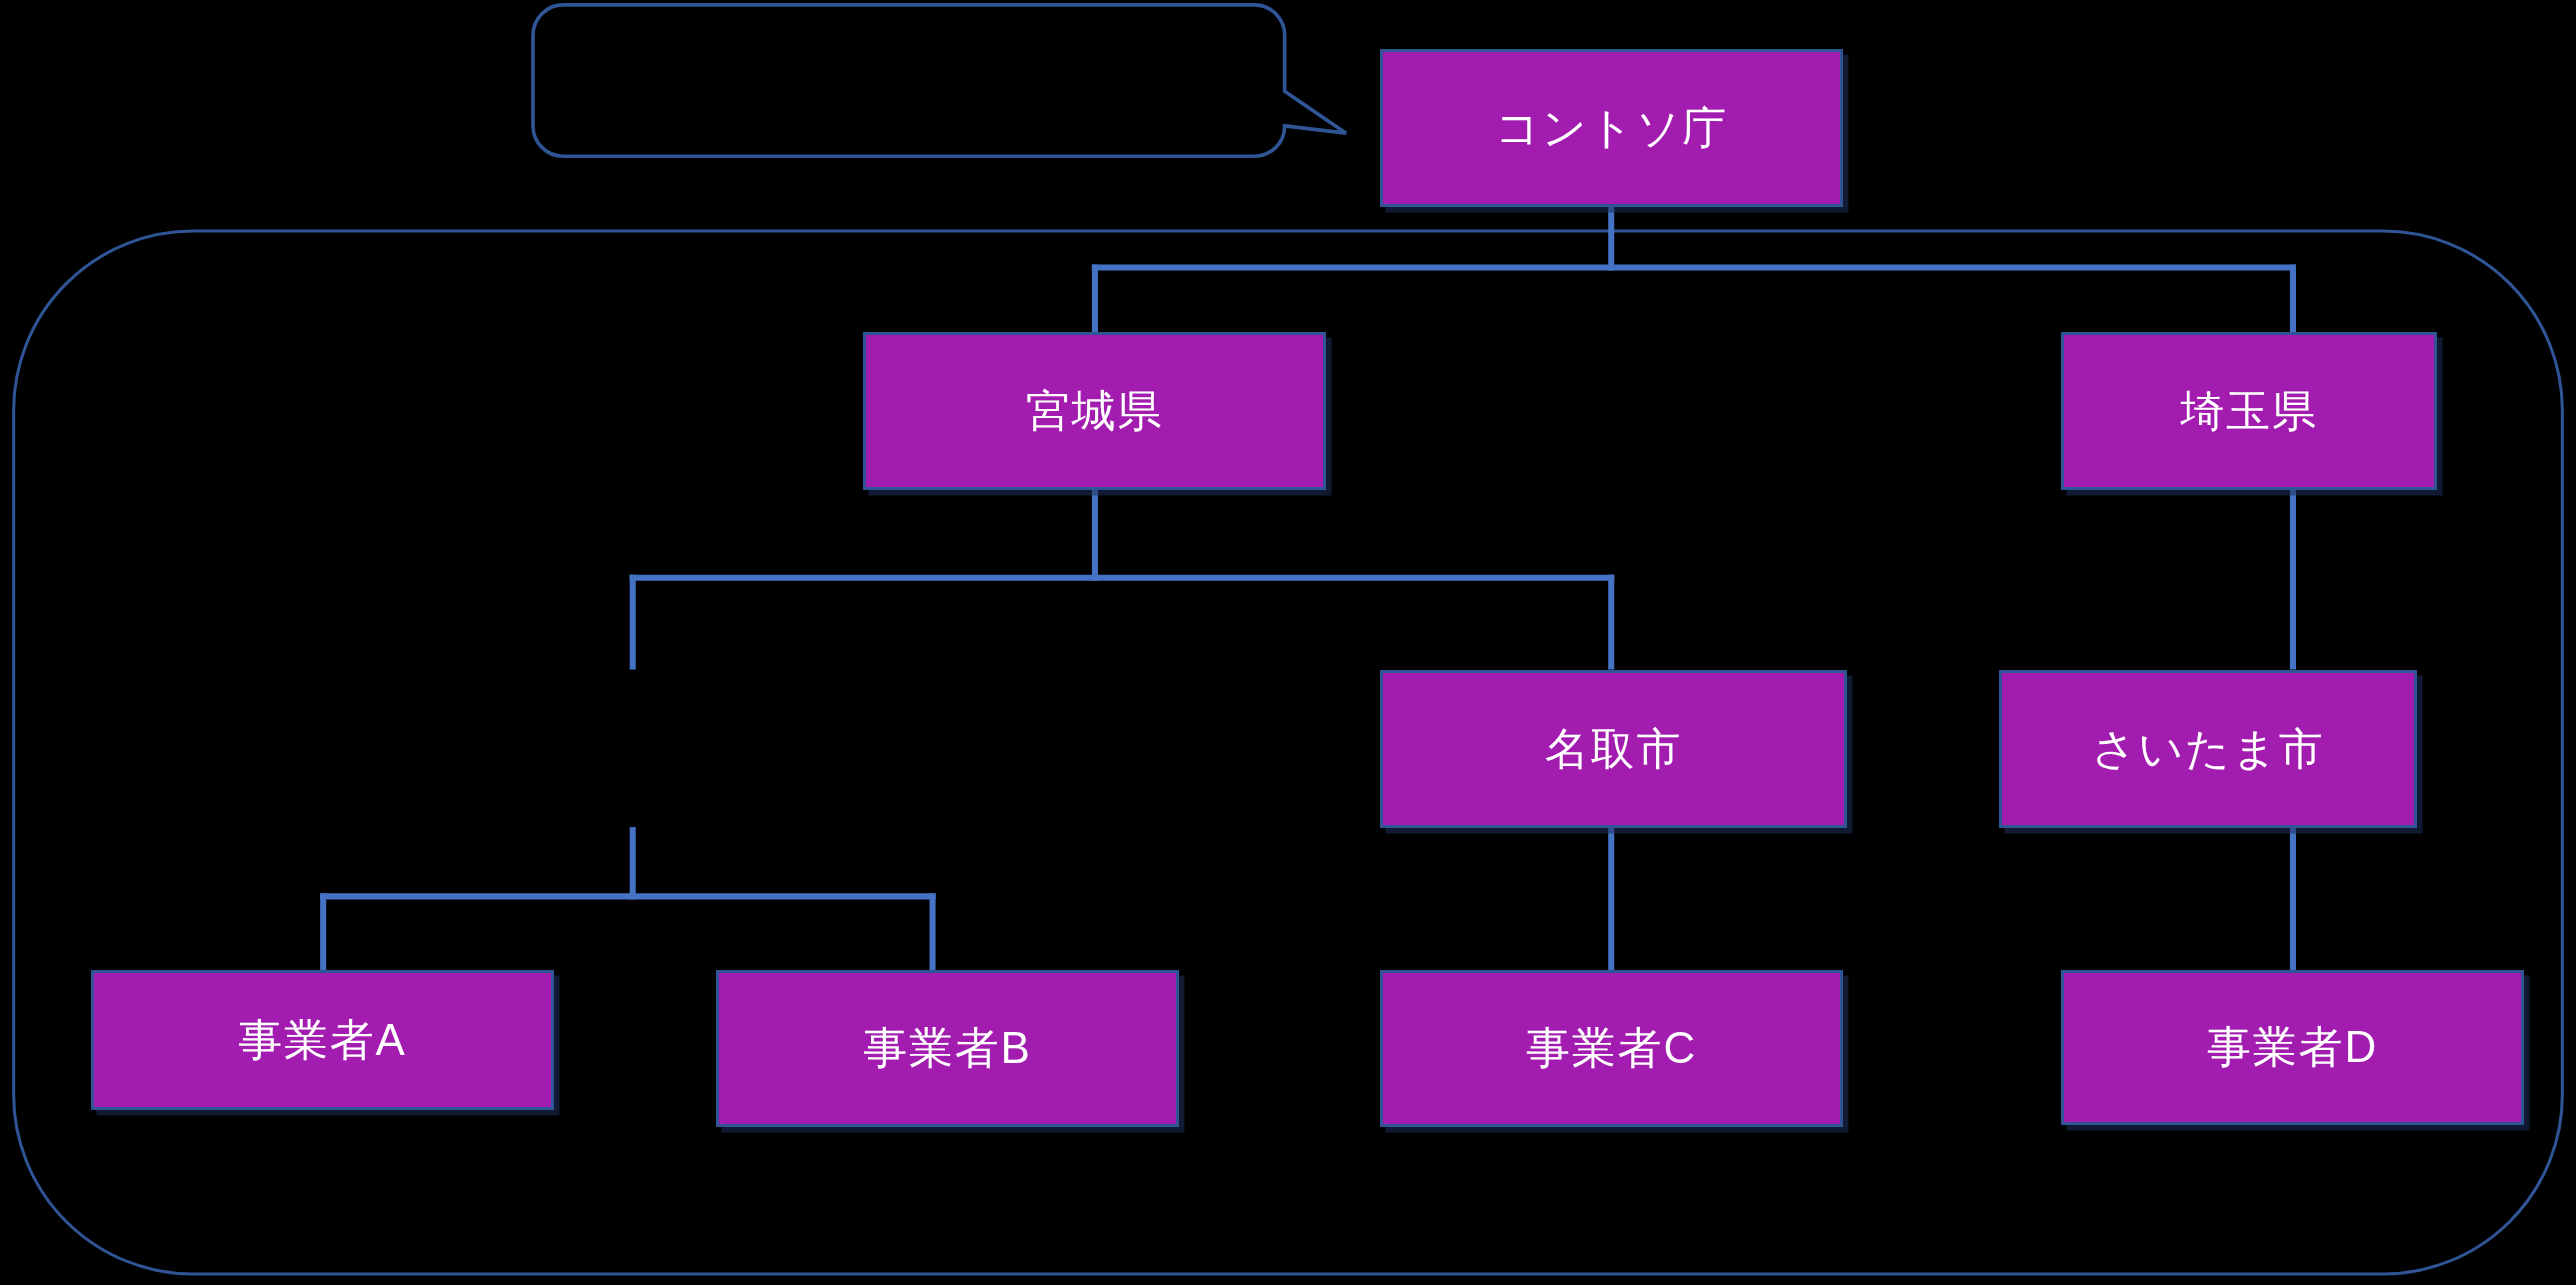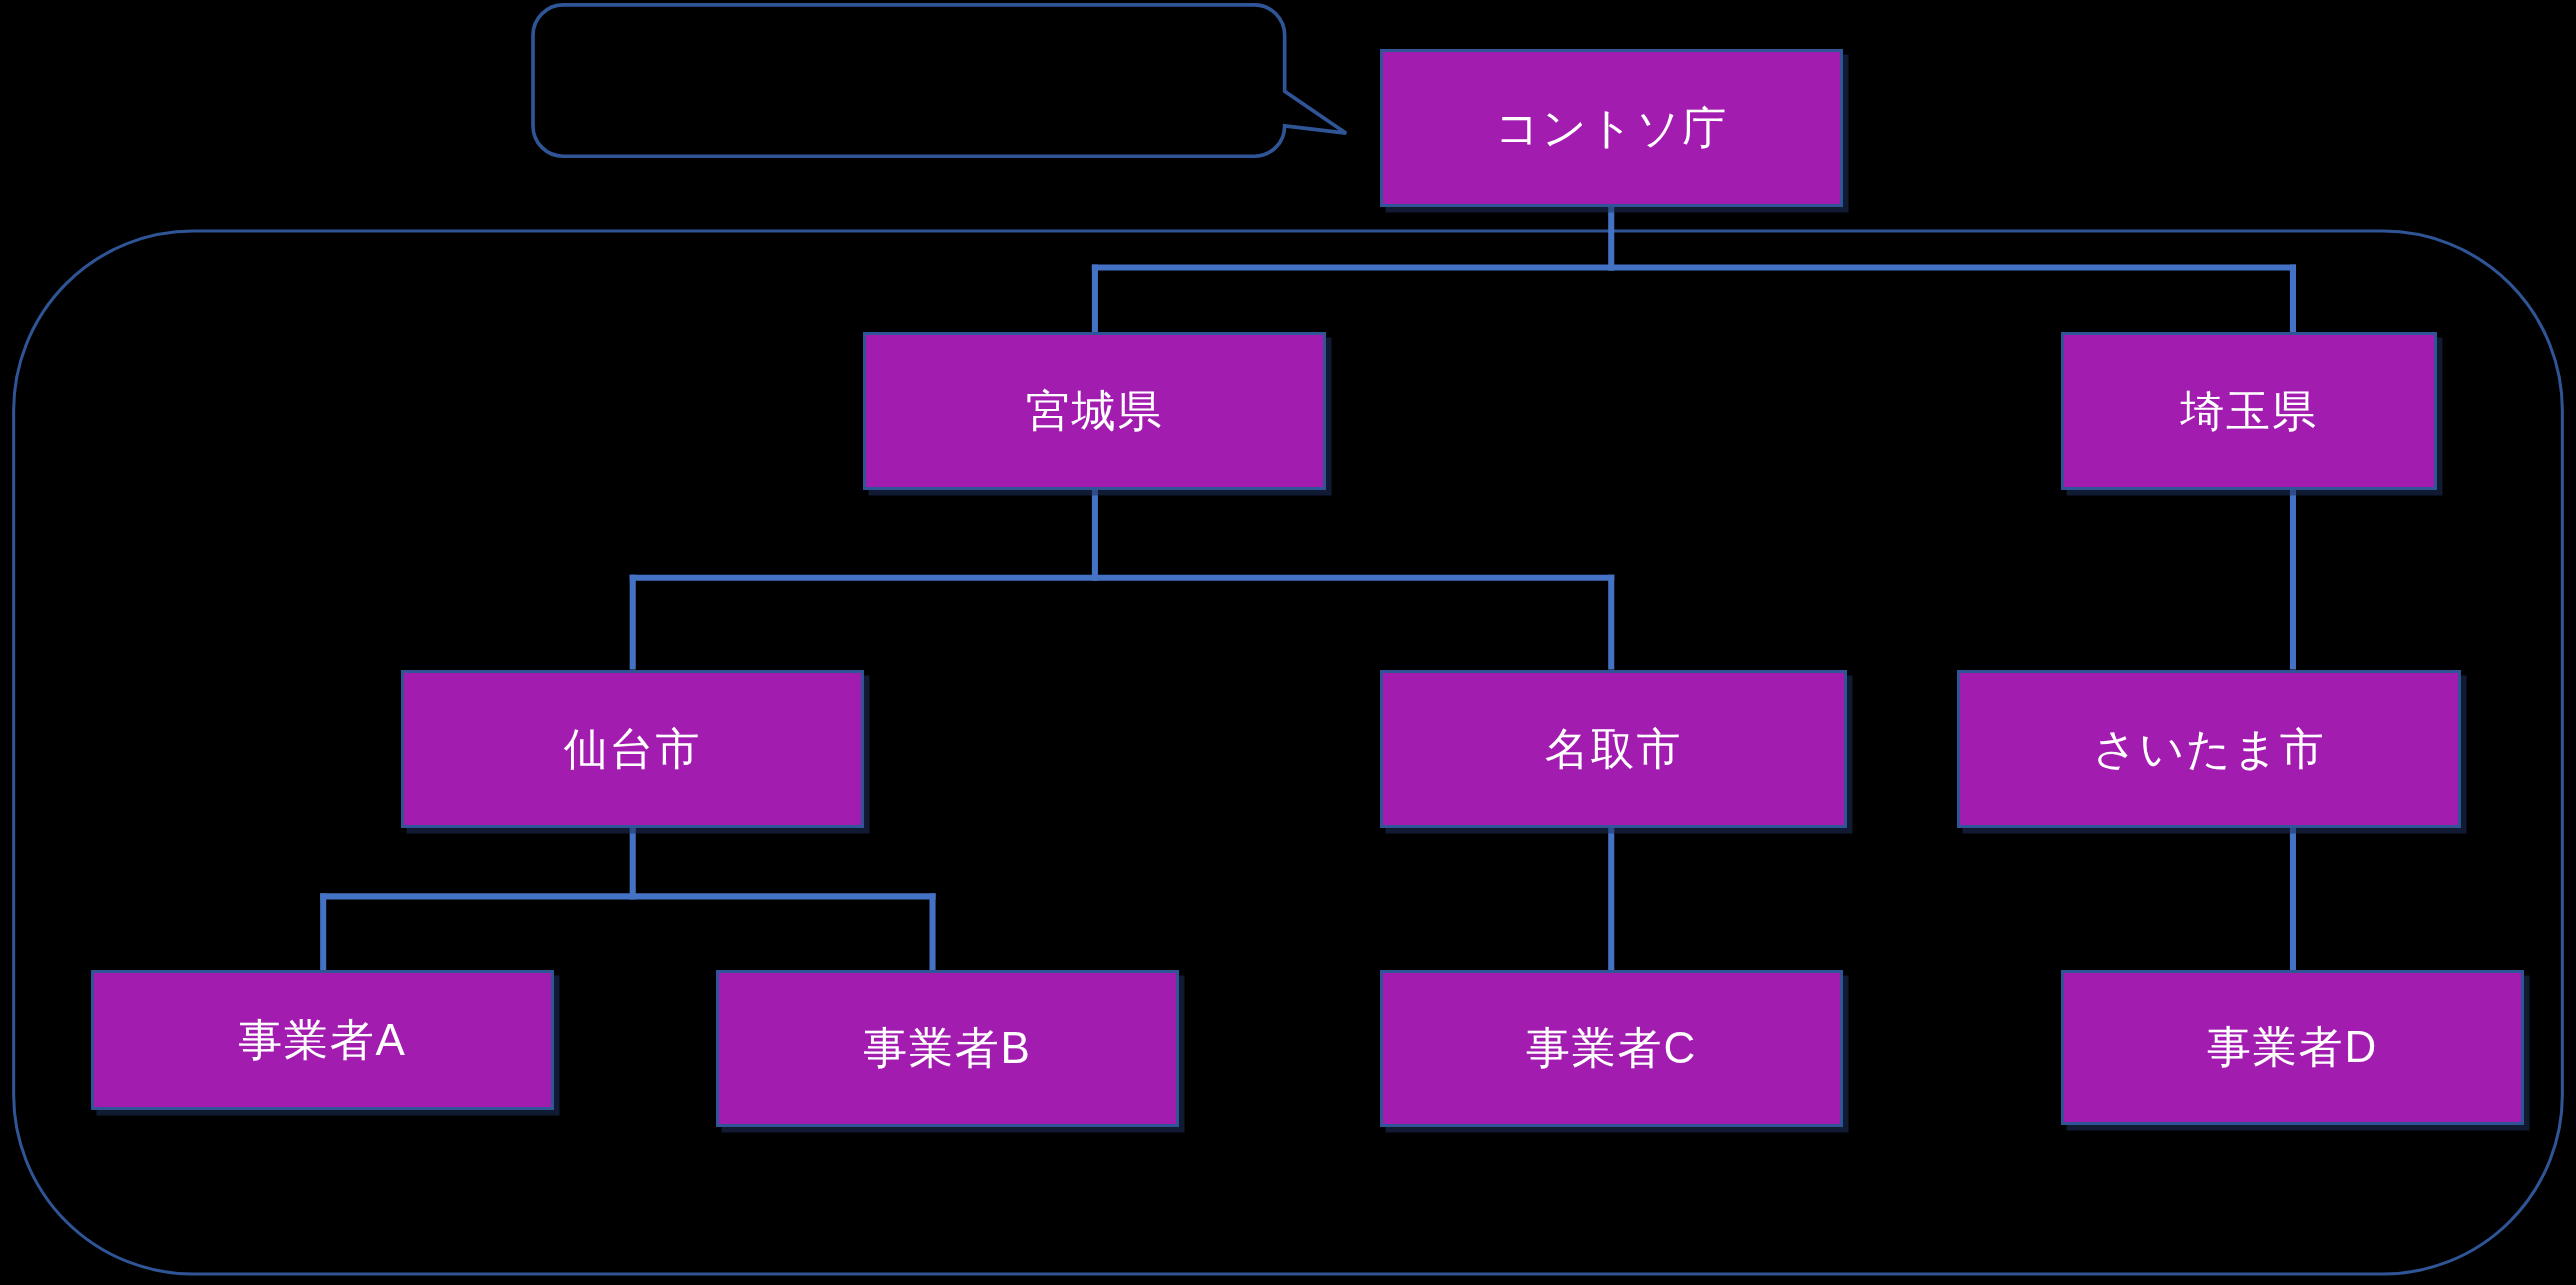--- a/index.html
+++ b/index.html
@@ -29,21 +29,21 @@
     letter-spacing:1.8px;
     white-space:nowrap;
     user-select:none;
   }
   
   .n-contoso      {left:1380px;top:49px;  width:463px;height:158px;}
   .n-miyagi       {left:863px;top:332px; width:463px;height:158px;}
   .n-saitama-pref {left:2061px;top:332px; width:376px;height:158px;}
   .n-sendai       {left:401px; top:670px;width:463px;height:158px;}
   .n-natori       {left:1380px;top:670px;width:467px;height:158px;}
-  .n-saitama-city {left:1957px;top:670px;width:504px;height:158px;}
+  .n-saitama-city {left:1999px;top:670px;width:418px;height:158px;}
   .n-op-a         {left:91px; top:970px;width:463px;height:140px;}
   .n-op-b         {left:716px;top:970px;width:463px;height:157px;}
   .n-op-c         {left:1380px;top:970px;width:463px;height:157px;}
   .n-op-d         {left:2061px;top:970px;width:463px;height:155px;}
   .callout-text{
     position:absolute;
     left:533px;top:4.9px;width:752px;height:151px;
     display:flex;align-items:center;justify-content:center;
     color:#FFFFFF;font-size:36px;
   }
@@ -88,23 +88,20 @@
   </div>
 
   <div class="node n-miyagi">
     <span class="node-label">宮城県</span>
   </div>
 
   <div class="node n-saitama-pref">
     <span class="node-label">埼玉県</span>
   </div>
 
-  <div class="node n-sendai">
-    <span class="node-label">仙台市</span>
-  </div>
 
   <div class="node n-natori">
     <span class="node-label">名取市</span>
   </div>
 
   <div class="node n-saitama-city">
     <span class="node-label">さいたま市</span>
   </div>
 
   <div class="node n-op-a">

